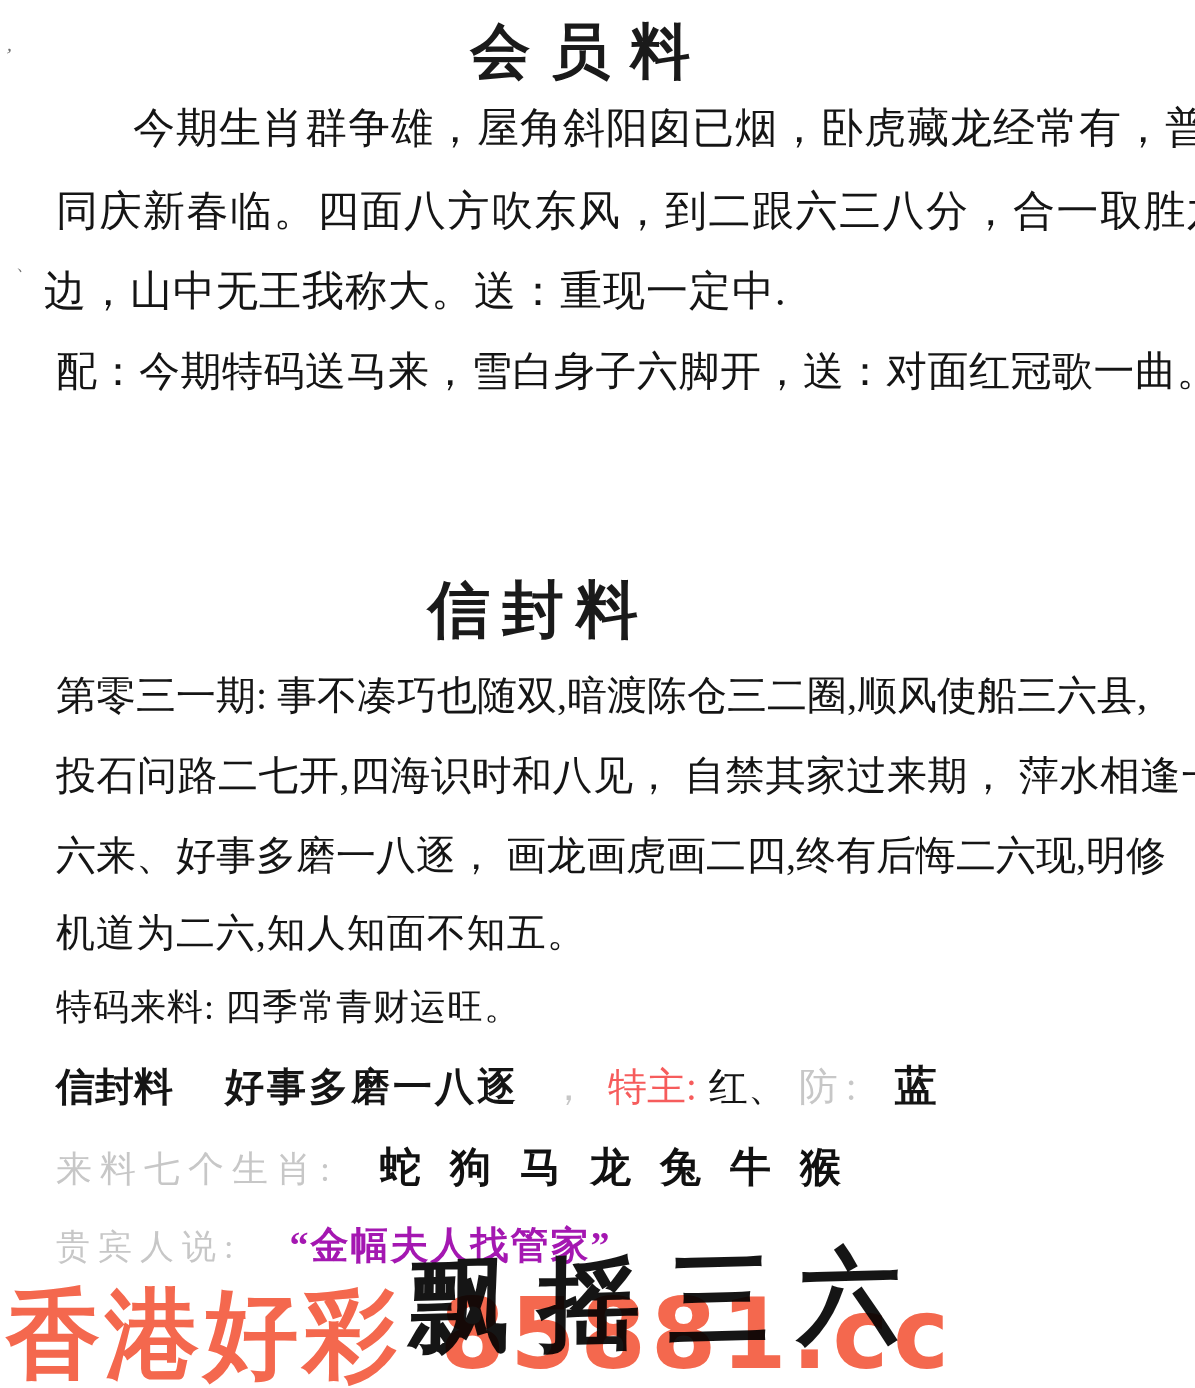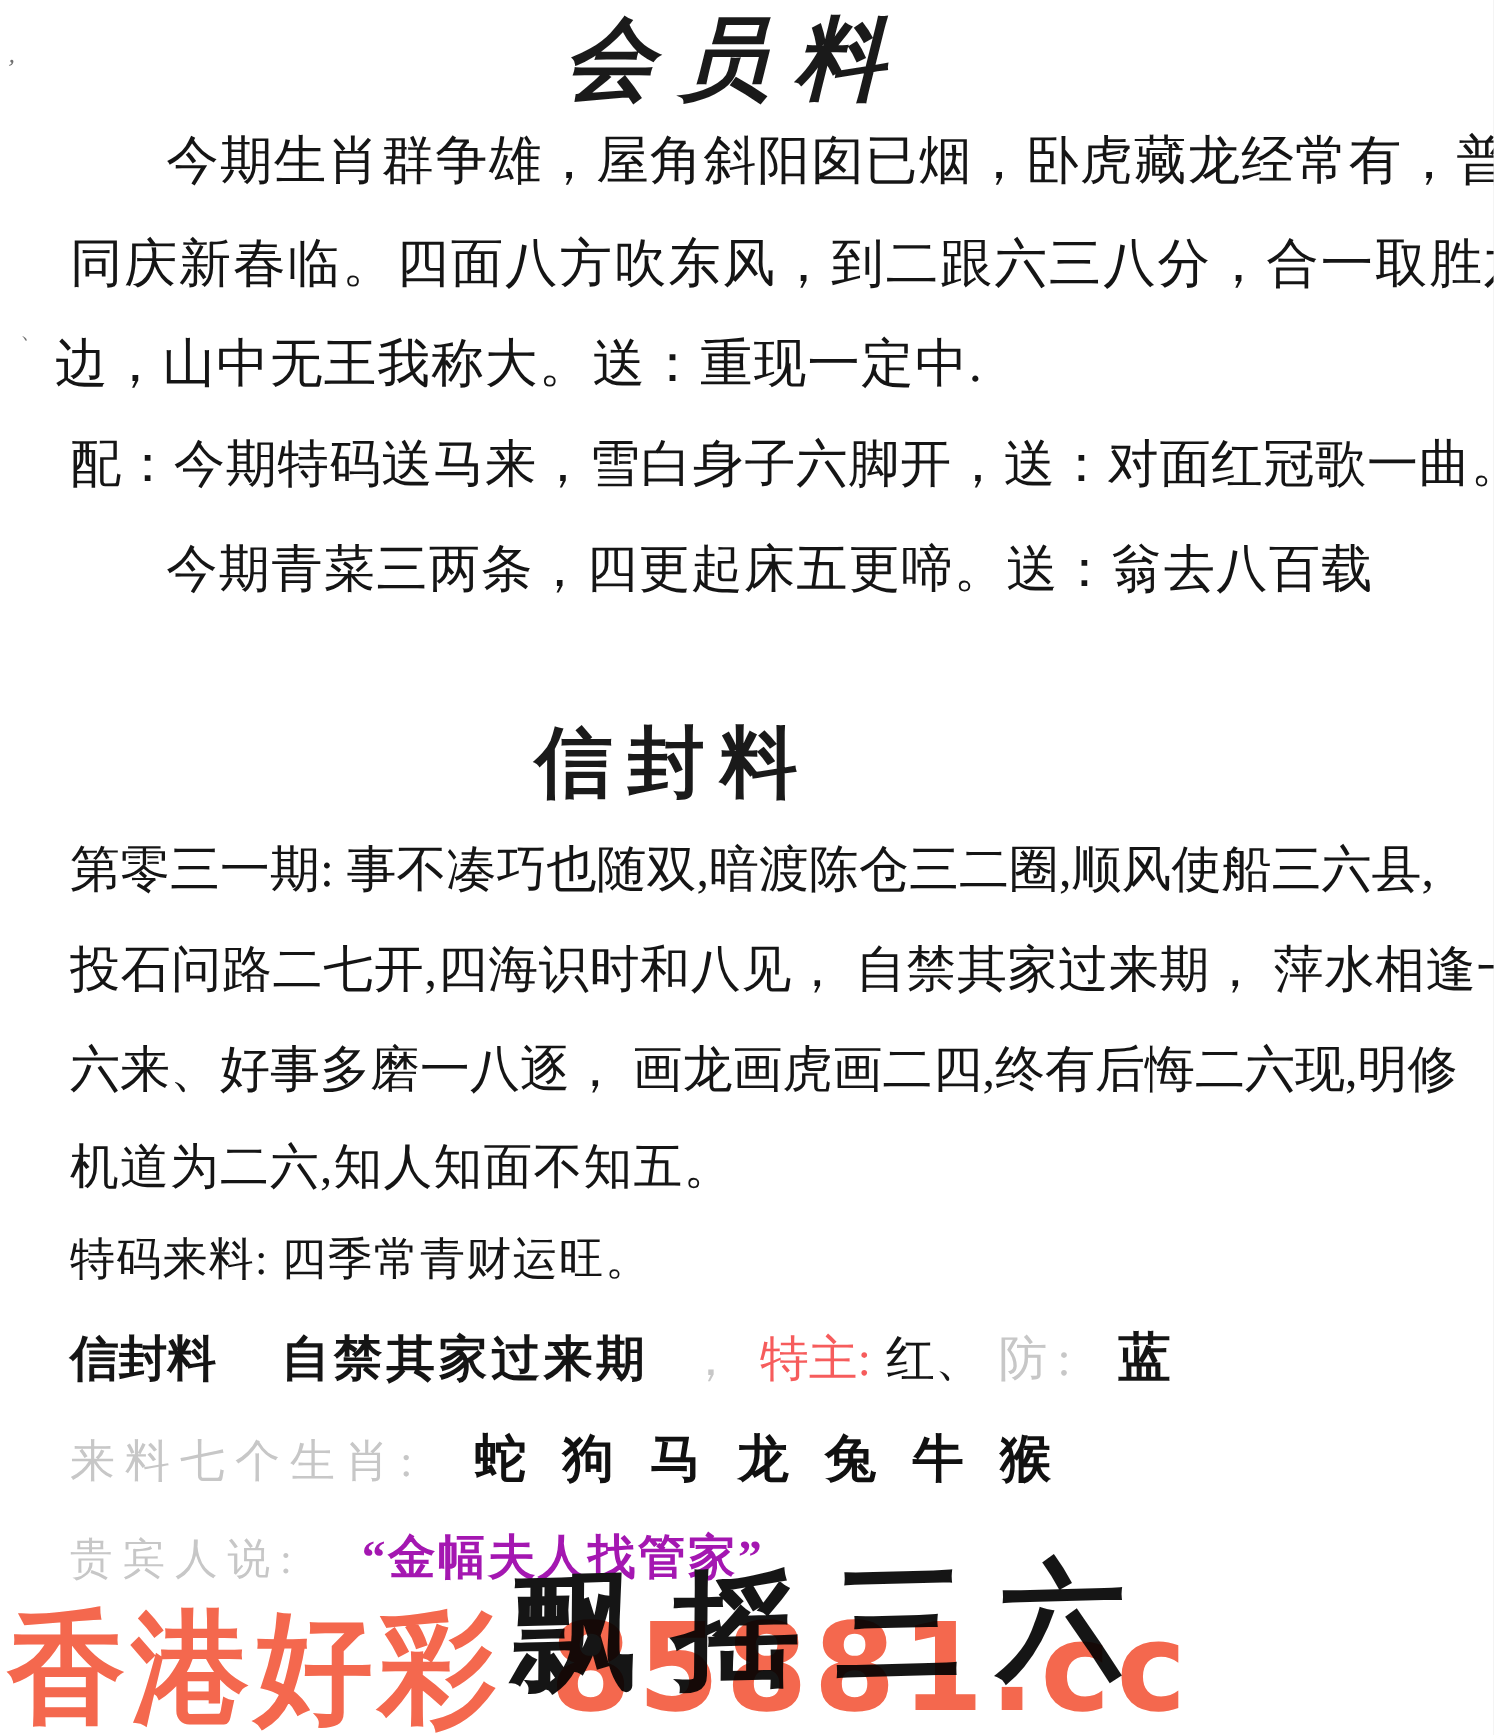--- a/index.html
+++ b/index.html
@@ -20,28 +20,27 @@
     filter: contrast(1.05);
   }
   
   .mark { position: absolute; color: #333; opacity: .7; font-size: 20px; }
   .mark.a1 { left: 5px;  top: 44px; transform: rotate(10deg); }
   .mark.a2 { left: 16px; top: 252px; font-size: 18px; }
 
   
   .t-member {
     position: absolute;
-    left: 50%; top: 0px;
+    left: 50%; top: 12px;
     transform: translateX(-53%);
     margin: 0;
-    font-size: 72px;
+    font-size: 60px;
     font-weight: 700;
     letter-spacing: 20px;
     white-space: nowrap;
-    font-style: italic;
   }
   .t-env {
     position: absolute;
     left: 428px; top: 568px;
     font-size: 62px;
     font-weight: 700;
     letter-spacing: 12px;
     white-space: nowrap;
   }
 
@@ -120,32 +119,31 @@
 
   <span class="mark a1">’</span>
   <span class="mark a2">、</span>
 
   <h1 class="t-member">会员料</h1>
 
   <div class="line l1">今期生肖群争雄，屋角斜阳囱已烟，卧虎藏龙经常有，普天</div>
   <div class="line l2">同庆新春临。四面八方吹东风，到二跟六三八分，合一取胜六到</div>
   <div class="line l3">边，山中无王我称大。送：重现一定中.</div>
   <div class="line l4">配：今期特码送马来，雪白身子六脚开，送：对面红冠歌一曲。</div>
-  <div class="line l5">今期青菜三两条，四更起床五更啼。送：翁去八百载</div>
 
   <div class="t-env">信封料</div>
 
   <div class="line e1">第零三一期: 事不凑巧也随双,暗渡陈仓三二圈,顺风使船三六县,</div>
   <div class="line e2">投石问路二七开,四海识时和八见， 自禁其家过来期， 萍水相逢一</div>
   <div class="line e3">六来、好事多磨一八逐， 画龙画虎画二四,终有后悔二六现,明修</div>
   <div class="line e4">机道为二六,知人知面不知五。</div>
   <div class="line e5">特码来料: 四季常青财运旺。</div>
 
   <div class="line pick">
-    <span class="strong">信封料</span><span class="g-wide"></span><span class="middle">自禁其家过来期</span><span class="g-mid"></span><span class="faded">，</span><span class="g-small"></span><span class="mid-ink">特主:</span><span class="g-small"></span><span>红、</span><span class="g-small"></span><span class="faded">防:</span><span class="g-mid"></span><span class="blue-v">蓝</span>
+    <span class="strong">信封料</span><span class="g-wide"></span><span class="middle">好事多磨一八逐</span><span class="g-mid"></span><span class="faded">，</span><span class="g-small"></span><span class="mid-ink">特主:</span><span class="g-small"></span><span>红、</span><span class="g-small"></span><span class="faded">防:</span><span class="g-mid"></span><span class="blue-v">蓝</span>
   </div>
 
   <div class="line zrow">
     <span class="faded">来料七个生肖:</span><span class="zset"><span class="z">蛇</span><span class="z">狗</span><span class="z">马</span><span class="z">龙</span><span class="z">兔</span><span class="z">牛</span><span class="z">猴</span></span>
   </div>
 
   <div class="line qrow">
     <span class="faded">贵宾人说:</span><span class="quote">“金幅夫人找管家”</span>
   </div>
 

